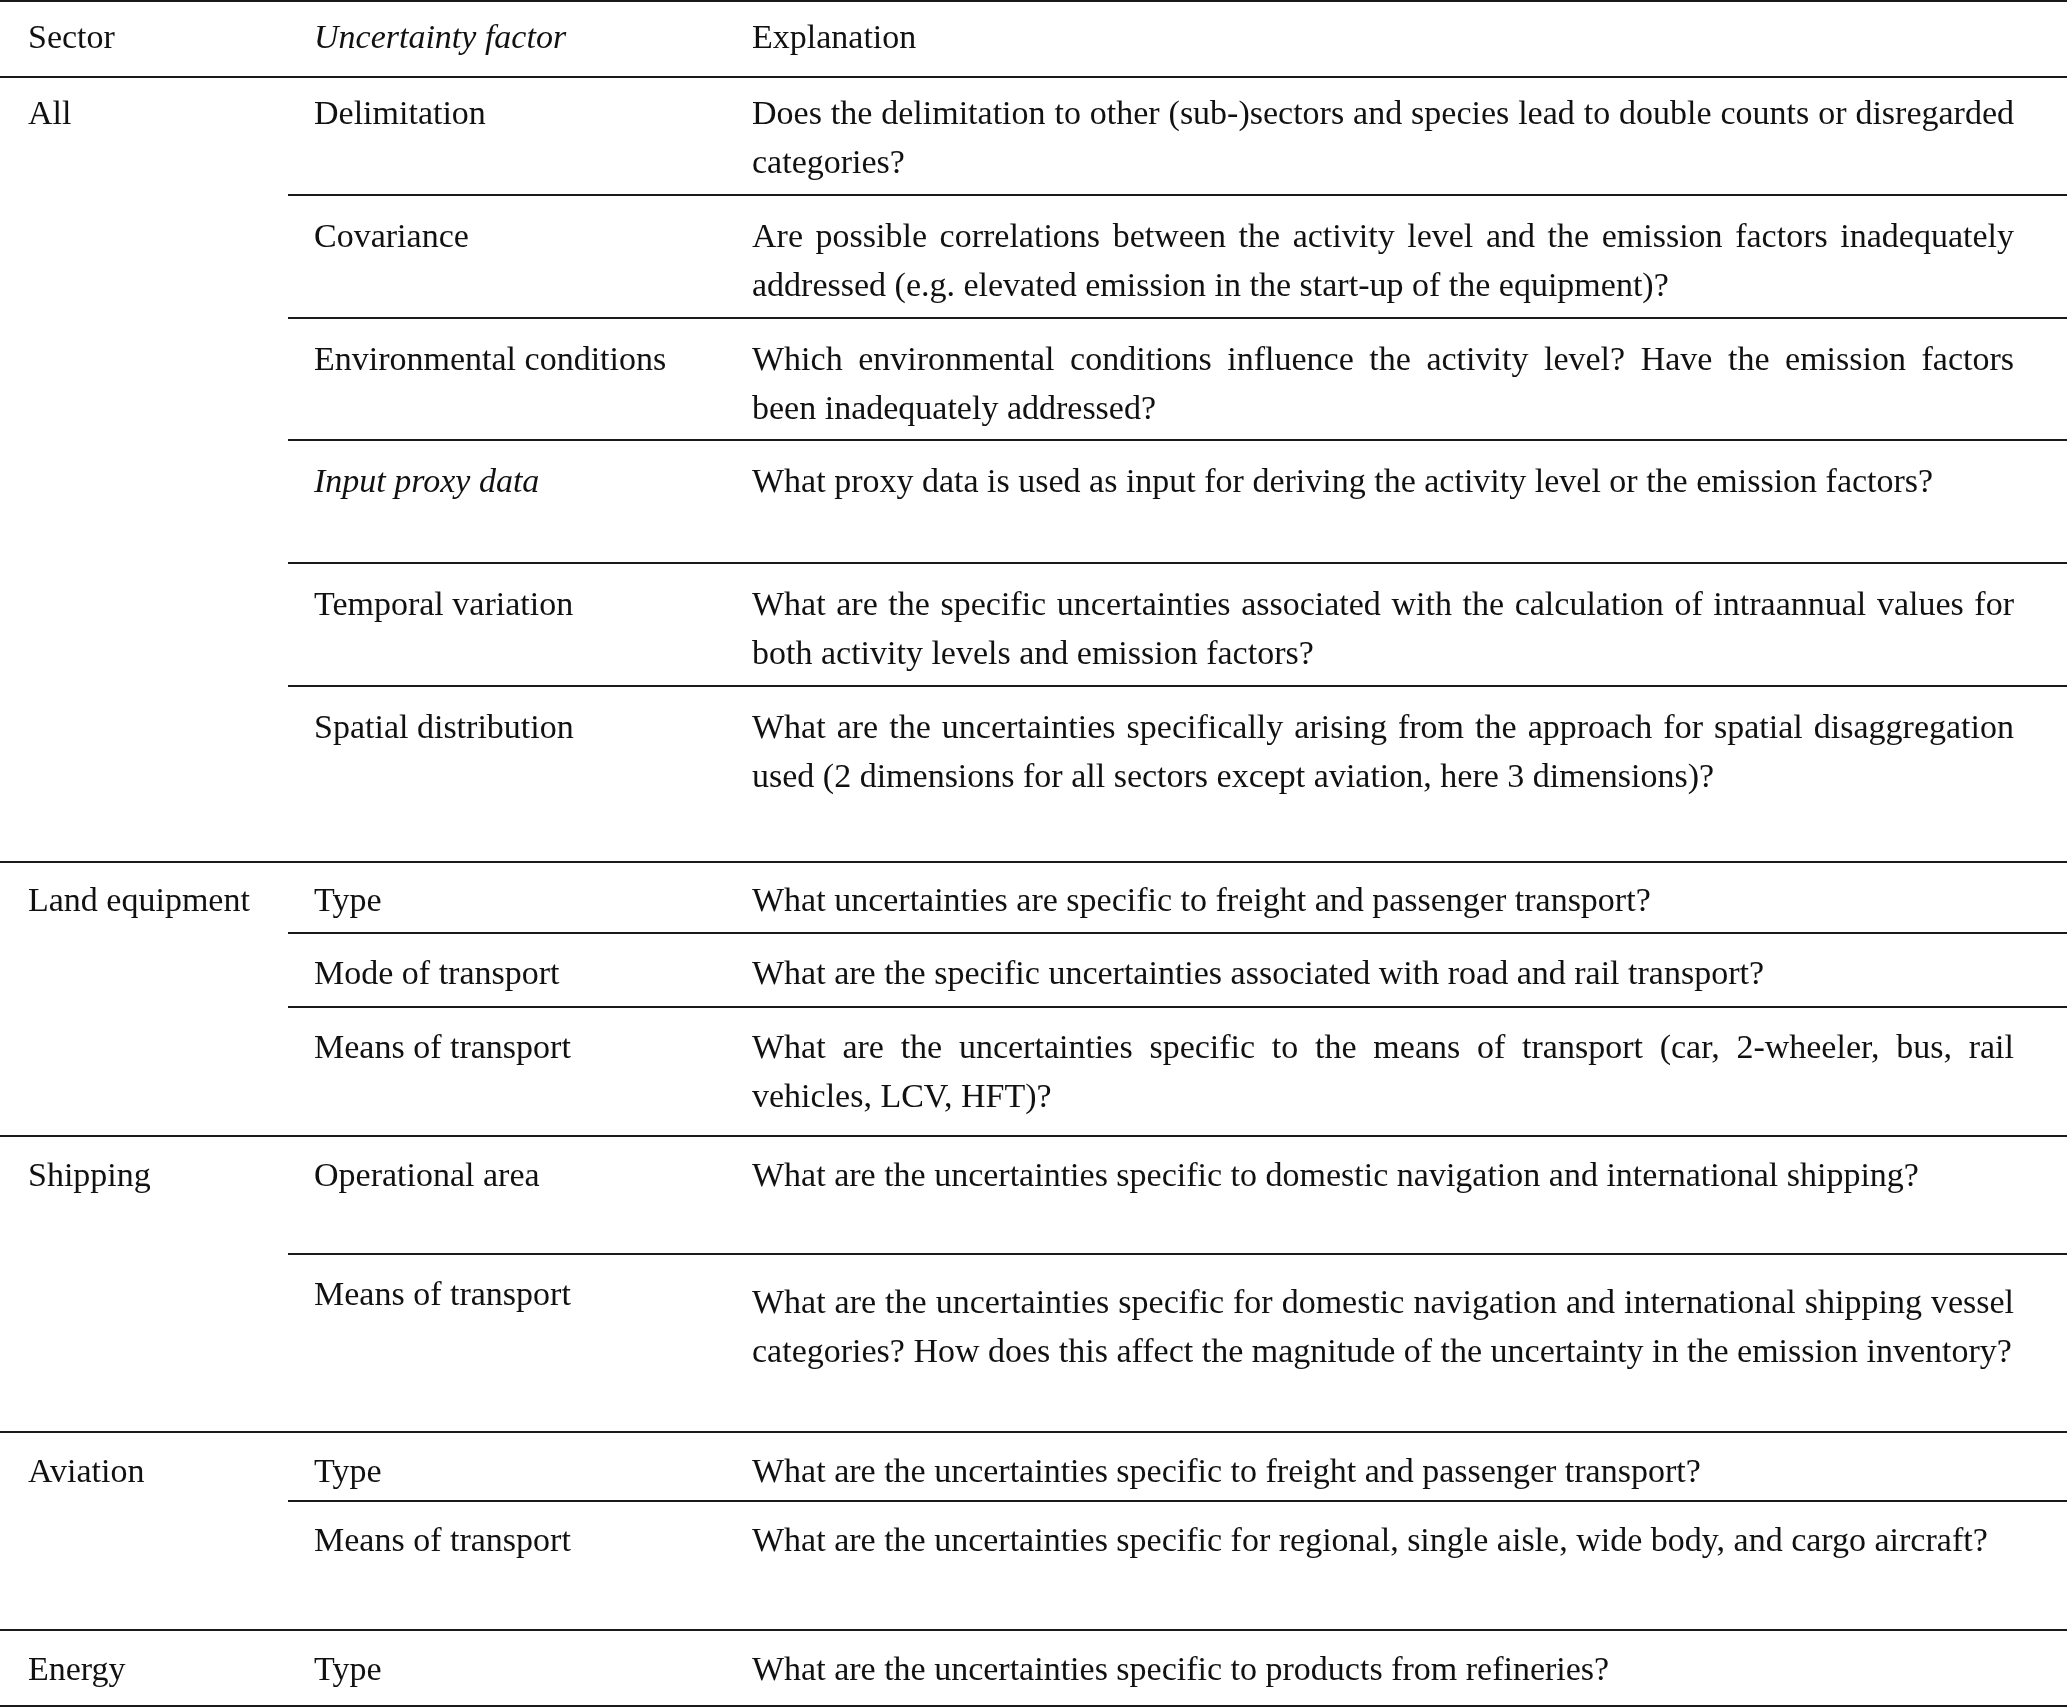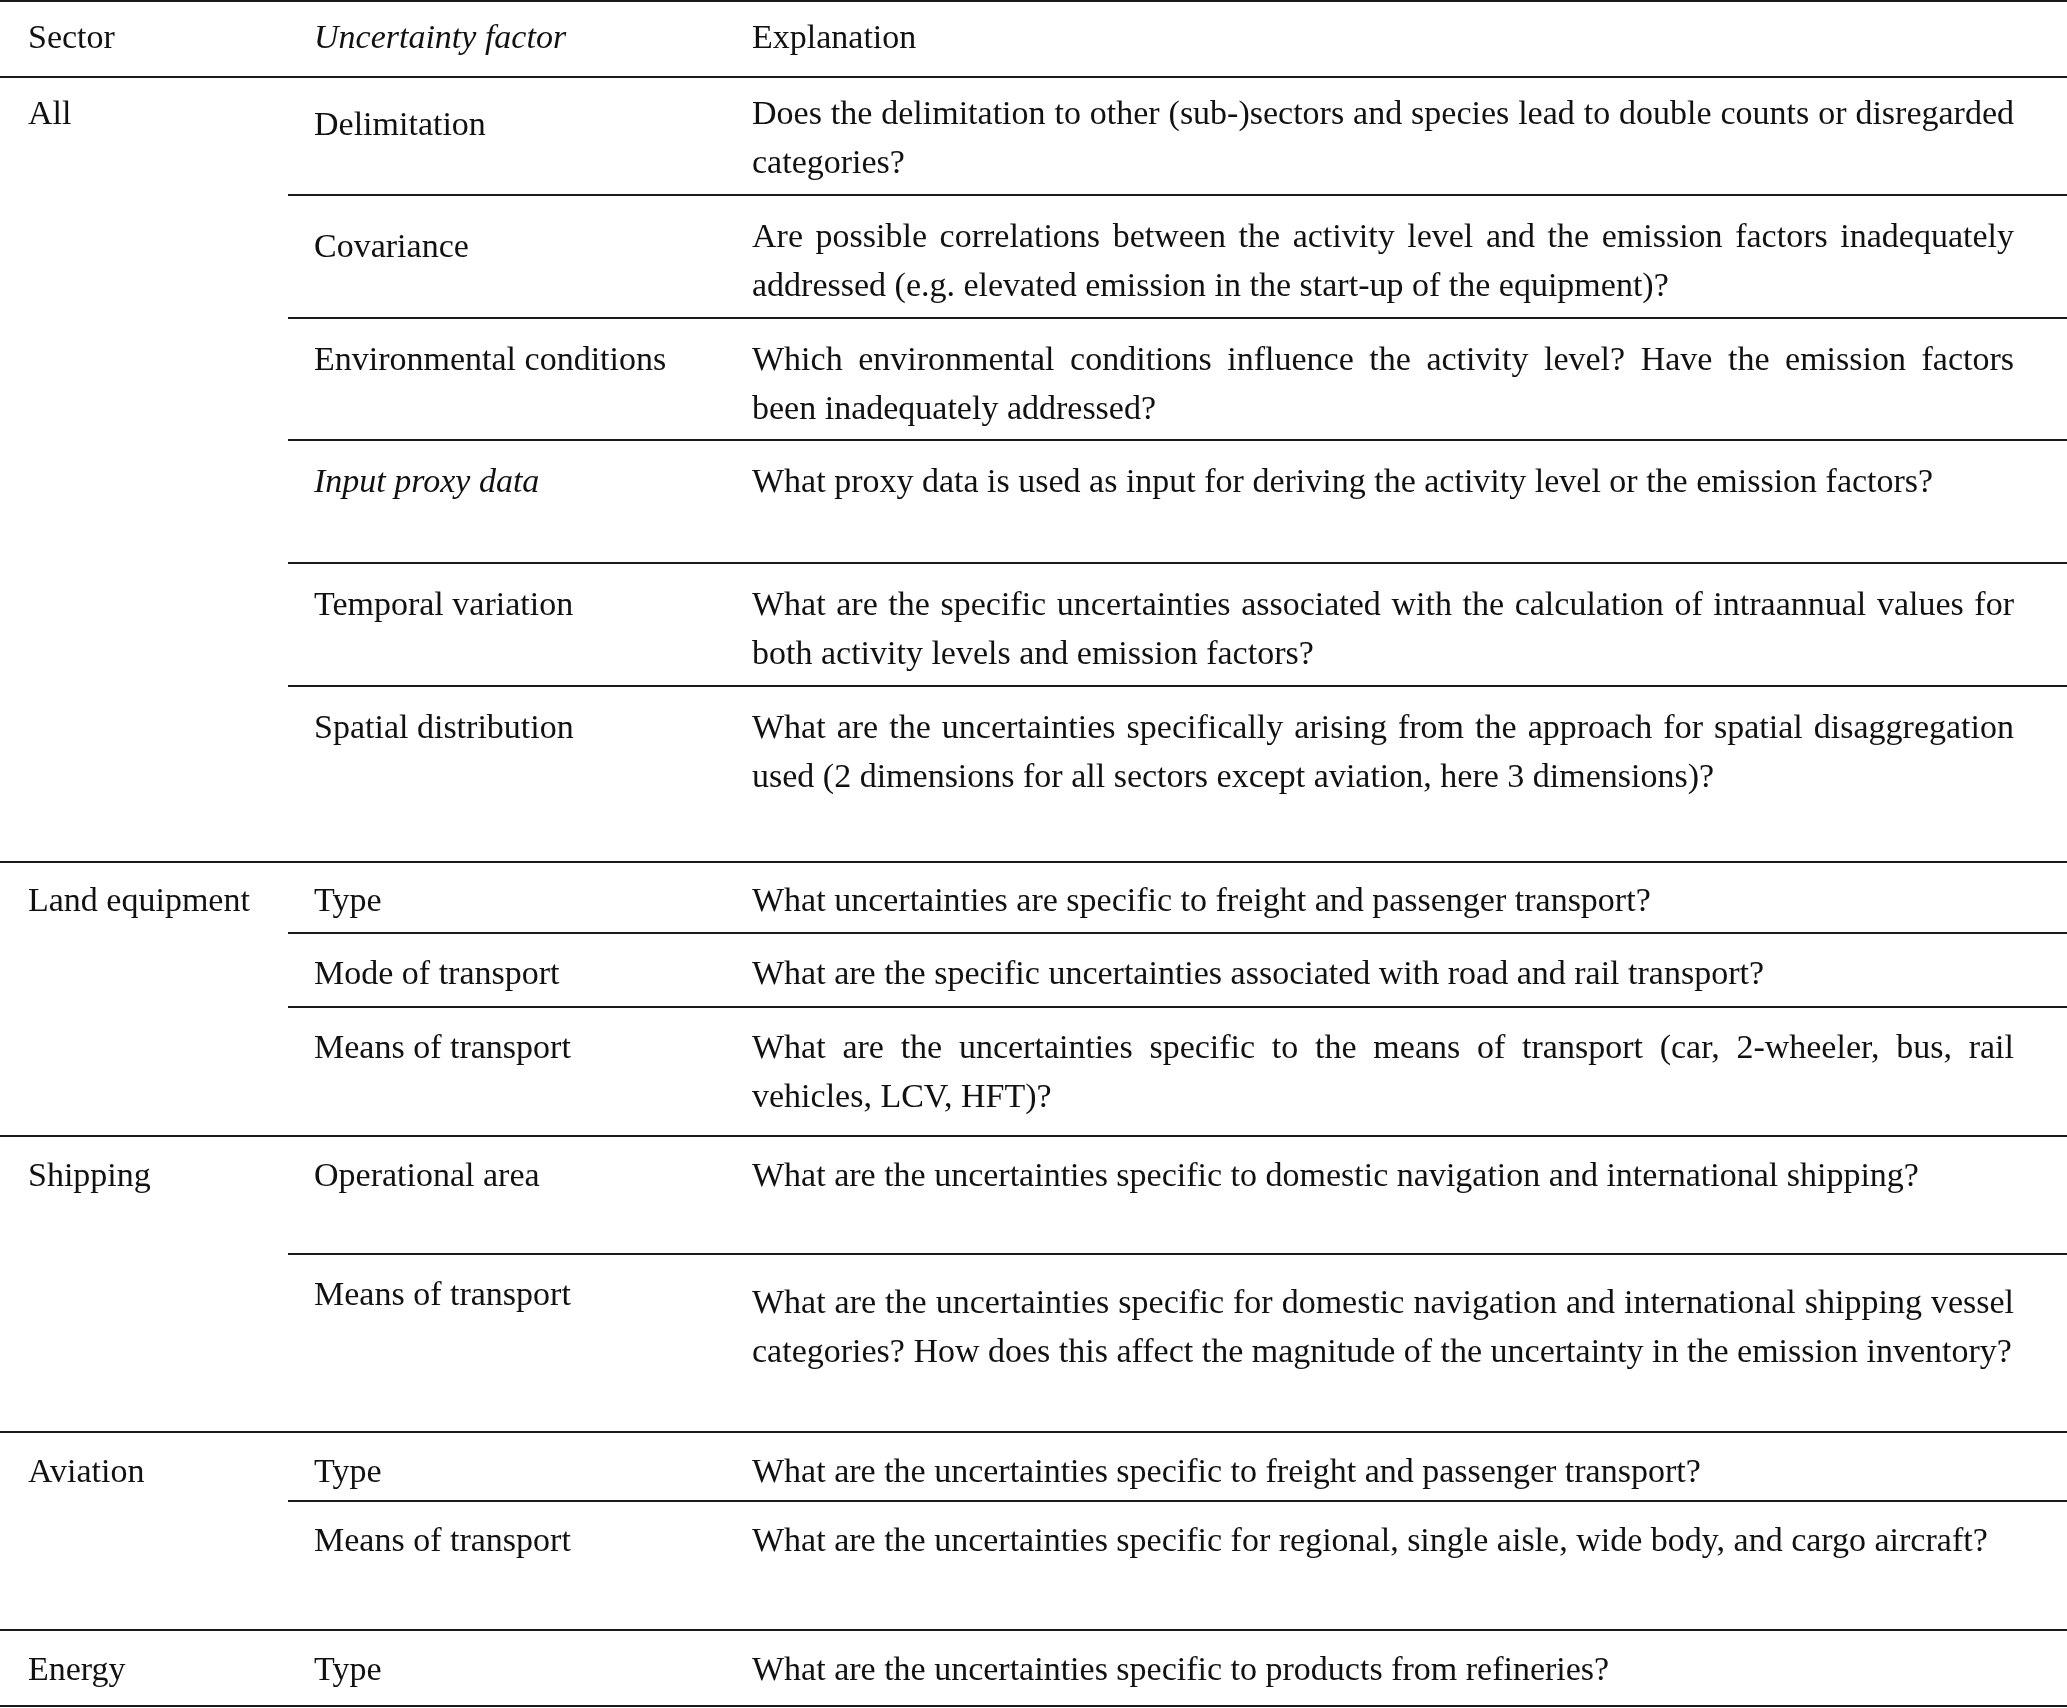--- a/index.html
+++ b/index.html
@@ -71,24 +71,24 @@
   <div class="rule full" style="top:1629px;"></div>
 
   <div class="rule full" style="top:1705px;"></div>
 
   <div class="cell sector" style="top:12px;text-align:center;">Sector</div>
   <div class="cell factor" style="top:12px;font-style:italic;">Uncertainty factor</div>
   <div class="cell expl" style="top:12px;">Explanation</div>
 
   <div class="cell sector" style="top:88px;">All</div>
 
-  <div class="cell factor" style="top:88px;margin-top:11px;">Delimitation</div>
+  <div class="cell factor" style="top:88px;">Delimitation</div>
   <div class="cell expl" style="top:88px;">Does the delimitation to other (sub-)sectors and species lead to double counts or disregarded categories?</div>
 
-  <div class="cell factor" style="top:211px;margin-top:10px;">Covariance</div>
+  <div class="cell factor" style="top:211px;">Covariance</div>
   <div class="cell expl" style="top:211px;">Are possible correlations between the activity level and the emission factors in­adequately addressed (e.g. elevated emission in the start-up of the equipment)?</div>
 
   <div class="cell factor" style="top:334px;">Environmental conditions</div>
   <div class="cell expl" style="top:334px;">Which environmental conditions influence the activity level? Have the emission factors been inadequately addressed?</div>
 
   <div class="cell factor" style="top:456px;font-style:italic;">Input proxy data</div>
   <div class="cell expl" style="top:456px;">What proxy data is used as input for deriving the activity level or the emission factors?</div>
 
   <div class="cell factor" style="top:579px;">Temporal variation</div>
   <div class="cell expl" style="top:579px;">What are the specific uncertainties associated with the calculation of intra­annual values for both activity levels and emission factors?</div>

